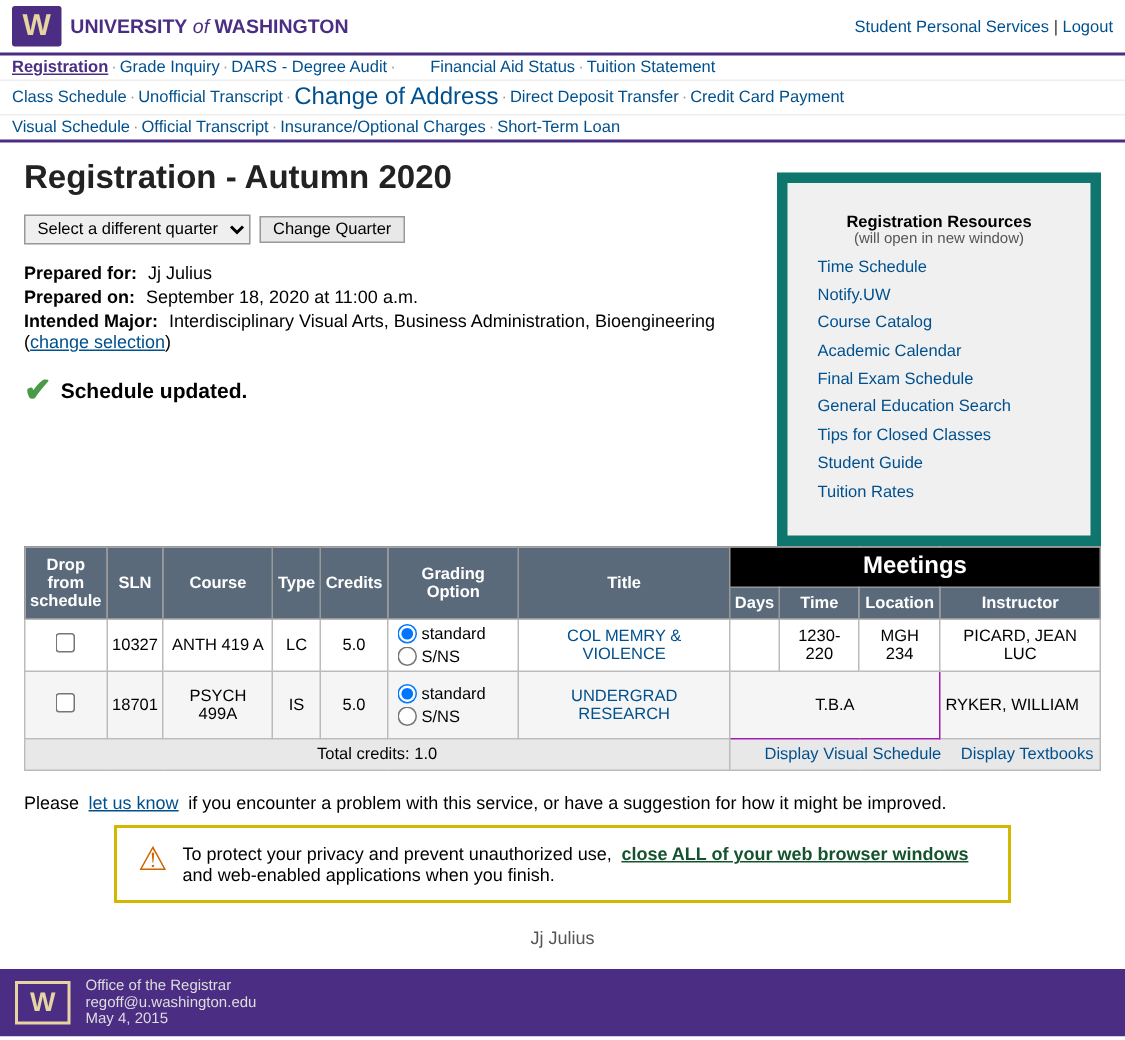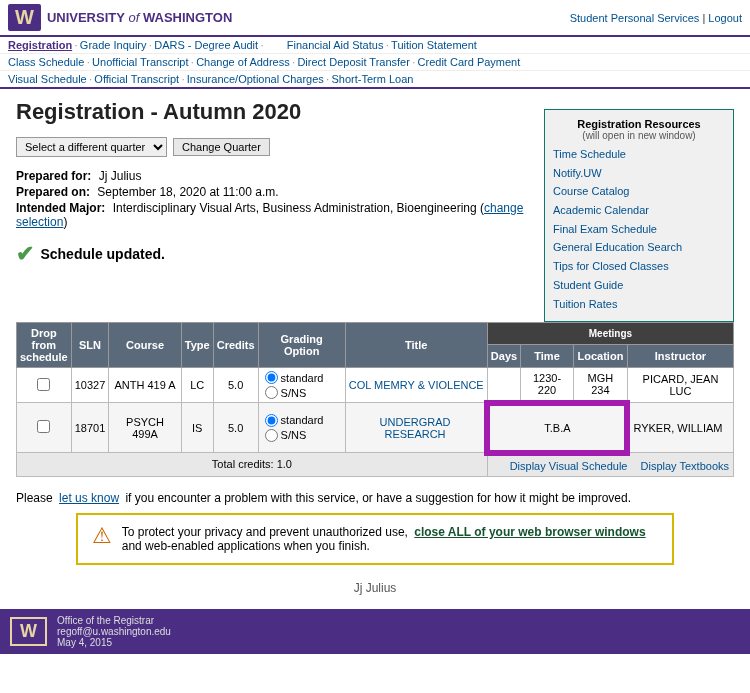--- a/index.html
+++ b/index.html
@@ -36,21 +36,21 @@
   <a href="#" style="color: #00508e; text-decoration: none; font-size: 11px; padding-left: 21px;">Financial Aid Status</a>
   <span style="color:#999; font-size:11px;">·</span>
   <a href="#" style="color: #00508e; text-decoration: none; font-size: 11px;">Tuition Statement</a>
 </div>
 
 <div style="padding: 2px 8px; border-bottom: 1px solid #eee; display: flex; flex-wrap: wrap; gap: 2px; align-items: center;">
   <a href="#" style="color: #00508e; text-decoration: none; font-size: 11px;">Class Schedule</a>
   <span style="color:#999; font-size:11px;">·</span>
   <a href="#" style="color: #00508e; text-decoration: none; font-size: 11px;">Unofficial Transcript</a>
   <span style="color:#999; font-size:11px;">·</span>
-  <a href="#" style="color: #00508e; text-decoration: none; font-size: 11px;">Change of Address</a>
+  <a href="#" style="color: #00508e; text-decoration: none; font-size: 16px;">Change of Address</a>
   <span style="color:#999; font-size:11px;">·</span>
   <a href="#" style="color: #00508e; text-decoration: none; font-size: 11px;">Direct Deposit Transfer</a>
   <span style="color:#999; font-size:11px;">·</span>
   <a href="#" style="color: #00508e; text-decoration: none; font-size: 11px;">Credit Card Payment</a>
 </div>
 
 <div style="padding: 2px 8px; border-bottom: 2px solid #4b2e83; display: flex; flex-wrap: wrap; gap: 2px; align-items: center;">
   <a href="#" style="color: #00508e; text-decoration: none; font-size: 11px;">Visual Schedule</a>
   <span style="color:#999; font-size:11px;">·</span>
   <a href="#" style="color: #00508e; text-decoration: none; font-size: 11px;">Official Transcript</a>
@@ -89,21 +89,21 @@
           <span> (</span><a href="#" style="color: #00508e; font-size: 12px;">change selection</a><span>)</span>
         </p>
       </div>
 
       <div style="display: flex; align-items: center; gap: 6px; margin: 12px 0; font-size: 14px; font-weight: bold;">
         <span style="color: #4a9a4a; font-size: 22px;">✔</span>
         <span>Schedule updated.</span>
       </div>
     </div>
 
-    <div style="width: 190px; border: 1px solid #0f766e; background: #f0f0f0; padding: 8px; font-size: 11px; align-self: flex-start; margin-top: 10px;">
+    <div style="width: 216px; border: 7px solid #0f766e; background: #f0f0f0; padding: 20px; font-size: 11px; align-self: flex-start; margin-top: 10px;">
       <div style="font-weight: bold; text-align: center; font-size: 11px;">Registration Resources</div>
       <div style="text-align: center; font-size: 10px; color: #555; margin-bottom: 4px;">(will open in new window)</div>
       <a href="#" style="display: block; color: #00508e; text-decoration: none; font-size: 11px; line-height: 1.7;">Time Schedule</a>
       <a href="#" style="display: block; color: #00508e; text-decoration: none; font-size: 11px; line-height: 1.7;">Notify.UW</a>
       <a href="#" style="display: block; color: #00508e; text-decoration: none; font-size: 11px; line-height: 1.7;">Course Catalog</a>
       <a href="#" style="display: block; color: #00508e; text-decoration: none; font-size: 11px; line-height: 1.7;">Academic Calendar</a>
       <a href="#" style="display: block; color: #00508e; text-decoration: none; font-size: 11px; line-height: 1.7;">Final Exam Schedule</a>
       <a href="#" style="display: block; color: #00508e; text-decoration: none; font-size: 11px; line-height: 1.7;">General Education Search</a>
       <a href="#" style="display: block; color: #00508e; text-decoration: none; font-size: 11px; line-height: 1.7;">Tips for Closed Classes</a>
       <a href="#" style="display: block; color: #00508e; text-decoration: none; font-size: 11px; line-height: 1.7;">Student Guide</a>
@@ -114,21 +114,21 @@
   <table style="width: 100%; border-collapse: collapse; margin-bottom: 4px; font-size: 11px;">
     <thead>
       <tr>
         <th rowspan="2" style="background: #5a6a7a; color: #fff; text-align: center; padding: 4px 3px; border: 1px solid #999; font-size: 11px; vertical-align: middle;">Drop<br>from<br>schedule</th>
         <th rowspan="2" style="background: #5a6a7a; color: #fff; text-align: center; padding: 4px 3px; border: 1px solid #999; font-size: 11px; vertical-align: middle;">SLN</th>
         <th rowspan="2" style="background: #5a6a7a; color: #fff; text-align: center; padding: 4px 3px; border: 1px solid #999; font-size: 11px; vertical-align: middle;">Course</th>
         <th rowspan="2" style="background: #5a6a7a; color: #fff; text-align: center; padding: 4px 3px; border: 1px solid #999; font-size: 11px; vertical-align: middle;">Type</th>
         <th rowspan="2" style="background: #5a6a7a; color: #fff; text-align: center; padding: 4px 3px; border: 1px solid #999; font-size: 11px; vertical-align: middle;">Credits</th>
         <th rowspan="2" style="background: #5a6a7a; color: #fff; text-align: center; padding: 4px 3px; border: 1px solid #999; font-size: 11px; vertical-align: middle;">Grading Option</th>
         <th rowspan="2" style="background: #5a6a7a; color: #fff; text-align: center; padding: 4px 3px; border: 1px solid #999; font-size: 11px; vertical-align: middle;">Title</th>
-        <th colspan="4" style="background: #404040; color: #fff; text-align: center; padding: 4px 3px; border: 1px solid #999; font-size: 10px;">Meetings</th>
+        <th colspan="4" style="background: #000000; color: #fff; text-align: center; padding: 4px 3px; border: 1px solid #999; font-size: 16px;">Meetings</th>
       </tr>
       <tr>
         <th style="background: #5a6a7a; color: #fff; text-align: center; padding: 4px 3px; border: 1px solid #999; font-size: 11px;">Days</th>
         <th style="background: #5a6a7a; color: #fff; text-align: center; padding: 4px 3px; border: 1px solid #999; font-size: 11px;">Time</th>
         <th style="background: #5a6a7a; color: #fff; text-align: center; padding: 4px 3px; border: 1px solid #999; font-size: 11px;">Location</th>
         <th style="background: #5a6a7a; color: #fff; text-align: center; padding: 4px 3px; border: 1px solid #999; font-size: 11px;">Instructor</th>
       </tr>
     </thead>
     <tbody>
 
@@ -169,21 +169,21 @@
             <span>standard</span>
           </label>
           <label style="display: flex; align-items: center; gap: 3px; font-size: 11px;">
             <input type="radio" name="grading2" style="">
             <span>S/NS</span>
           </label>
         </td>
         <td style="border: 1px solid #bbb; text-align: center; padding: 3px;">
           <a href="#" style="color: #00508e; text-decoration: none;">UNDERGRAD RESEARCH</a>
         </td>
-        <td colspan="3" style="border: 6px solid #a21caf; text-align: center; padding: 16px;">T.B.A</td>
+        <td colspan="3" style="border: 1px solid #a21caf; text-align: center; padding: 16px;">T.B.A</td>
         <td style="border: 1px solid #bbb; text-align: left; padding: 3px;">RYKER, WILLIAM</td>
       </tr>
 
       <tr>
         <td colspan="7" style="border: 1px solid #bbb; background: #e8e8e8; text-align: center; padding: 4px; font-size: 11px;">Total credits: 1.0</td>
         <td colspan="4" style="border: 1px solid #bbb; background: #e8e8e8; text-align: right; padding: 4px;">
           <a href="#" style="color: #00508e; text-decoration: none; font-size: 11px; margin-right: 10px;">Display Visual Schedule</a>
           <a href="#" style="color: #00508e; text-decoration: none; font-size: 11px;">Display Textbooks</a>
         </td>
       </tr>

